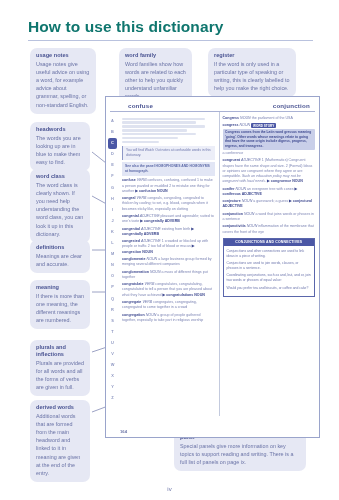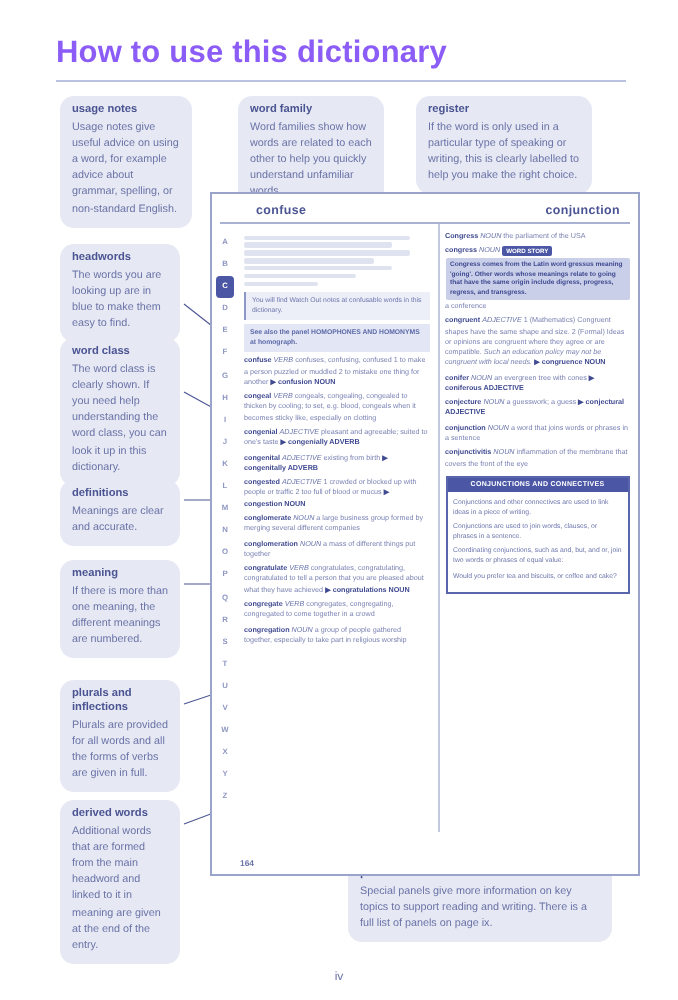--- a/index.html
+++ b/index.html
@@ -9,21 +9,21 @@
     width:339px; height:500px; overflow:hidden;
     background:#ffffff;
     font-family:"Liberation Sans", sans-serif;
     color:#3c4a7a;
     position:relative;
   }
 
   
   #page-title-wrap { position:absolute; left:28px; top:18px; width:285px; }
   #page-title {
-    font-size:15.5px; font-weight:bold; color:#8b5cf6;
+    font-size:15.5px; font-weight:bold; color:#0f766e;
     letter-spacing:.1px; line-height:1.1; padding-bottom:5px;
   }
   #title-rule { height:1px; background:#b9c2de; width:285px; }
 
   
   .callout {
     position:absolute;
     background:#e6e8f4;
     border-radius:7px;
     padding:4px 6px 5px 6px;

